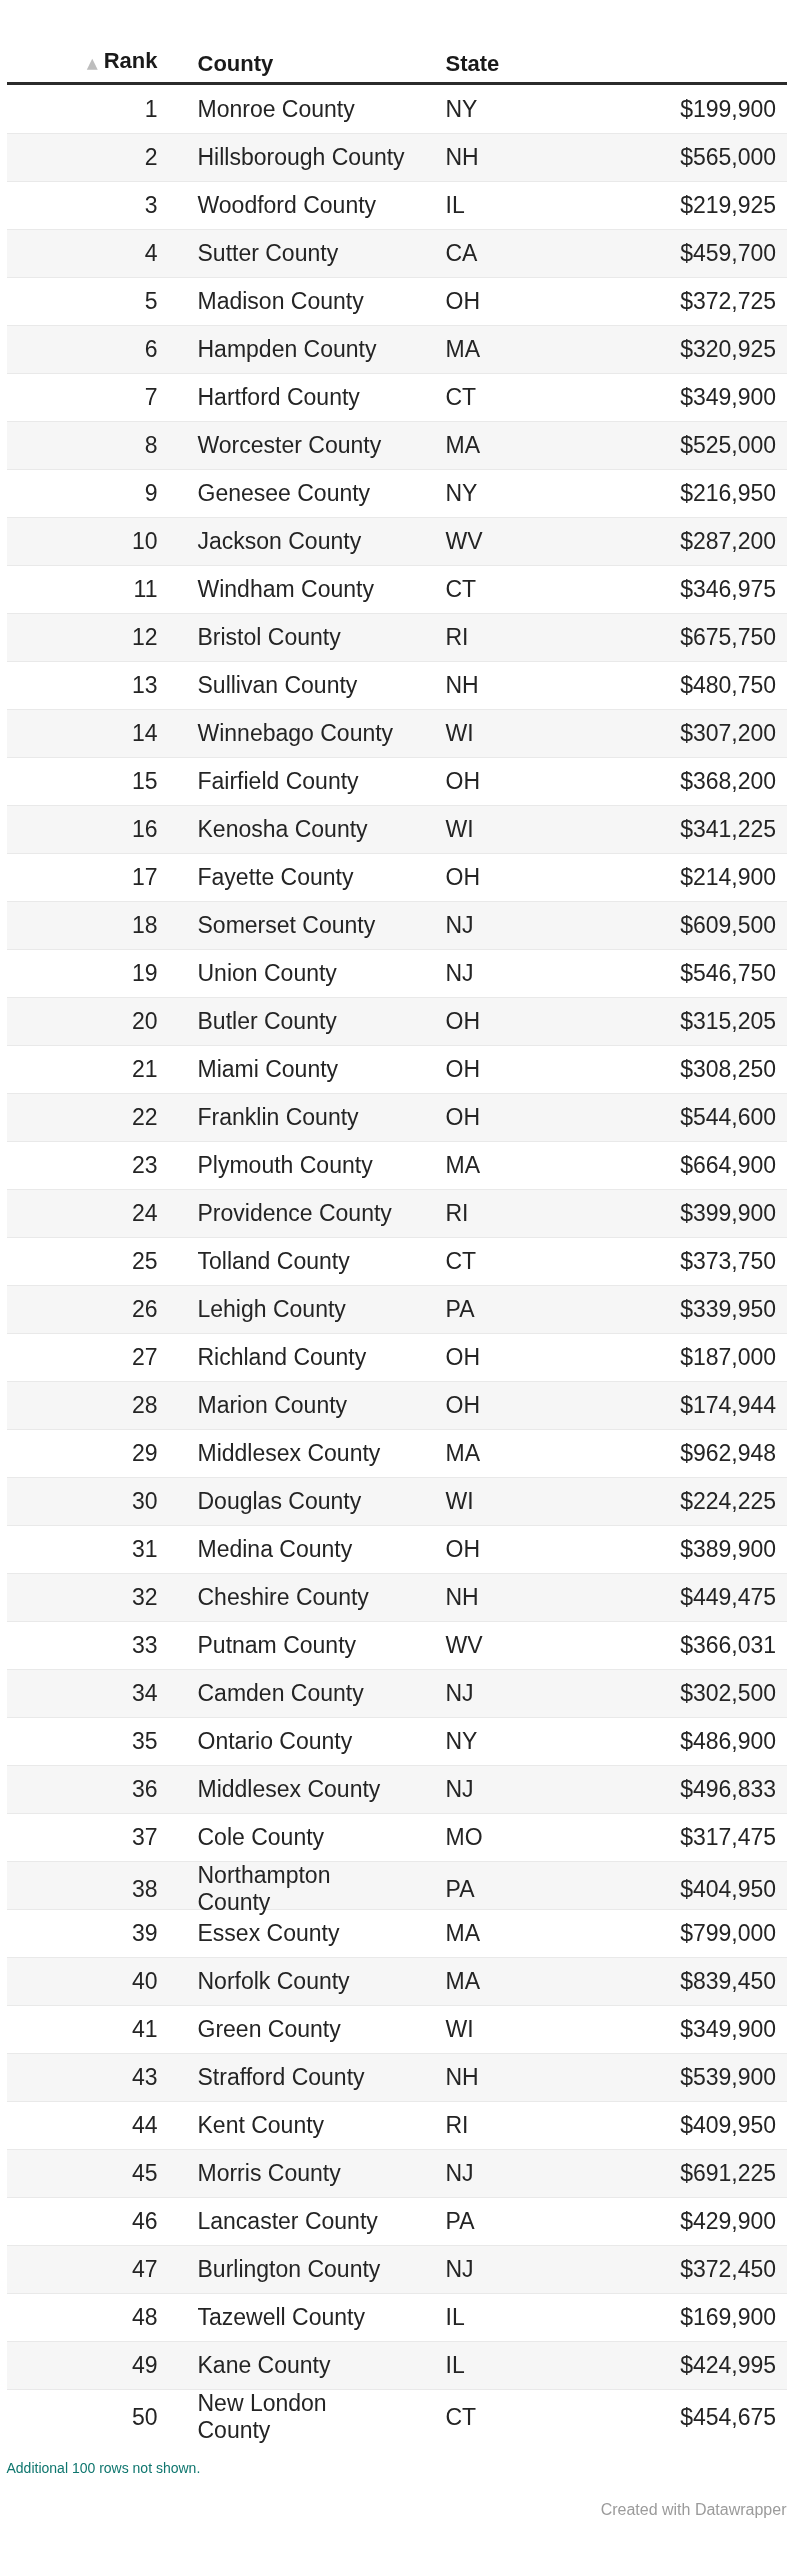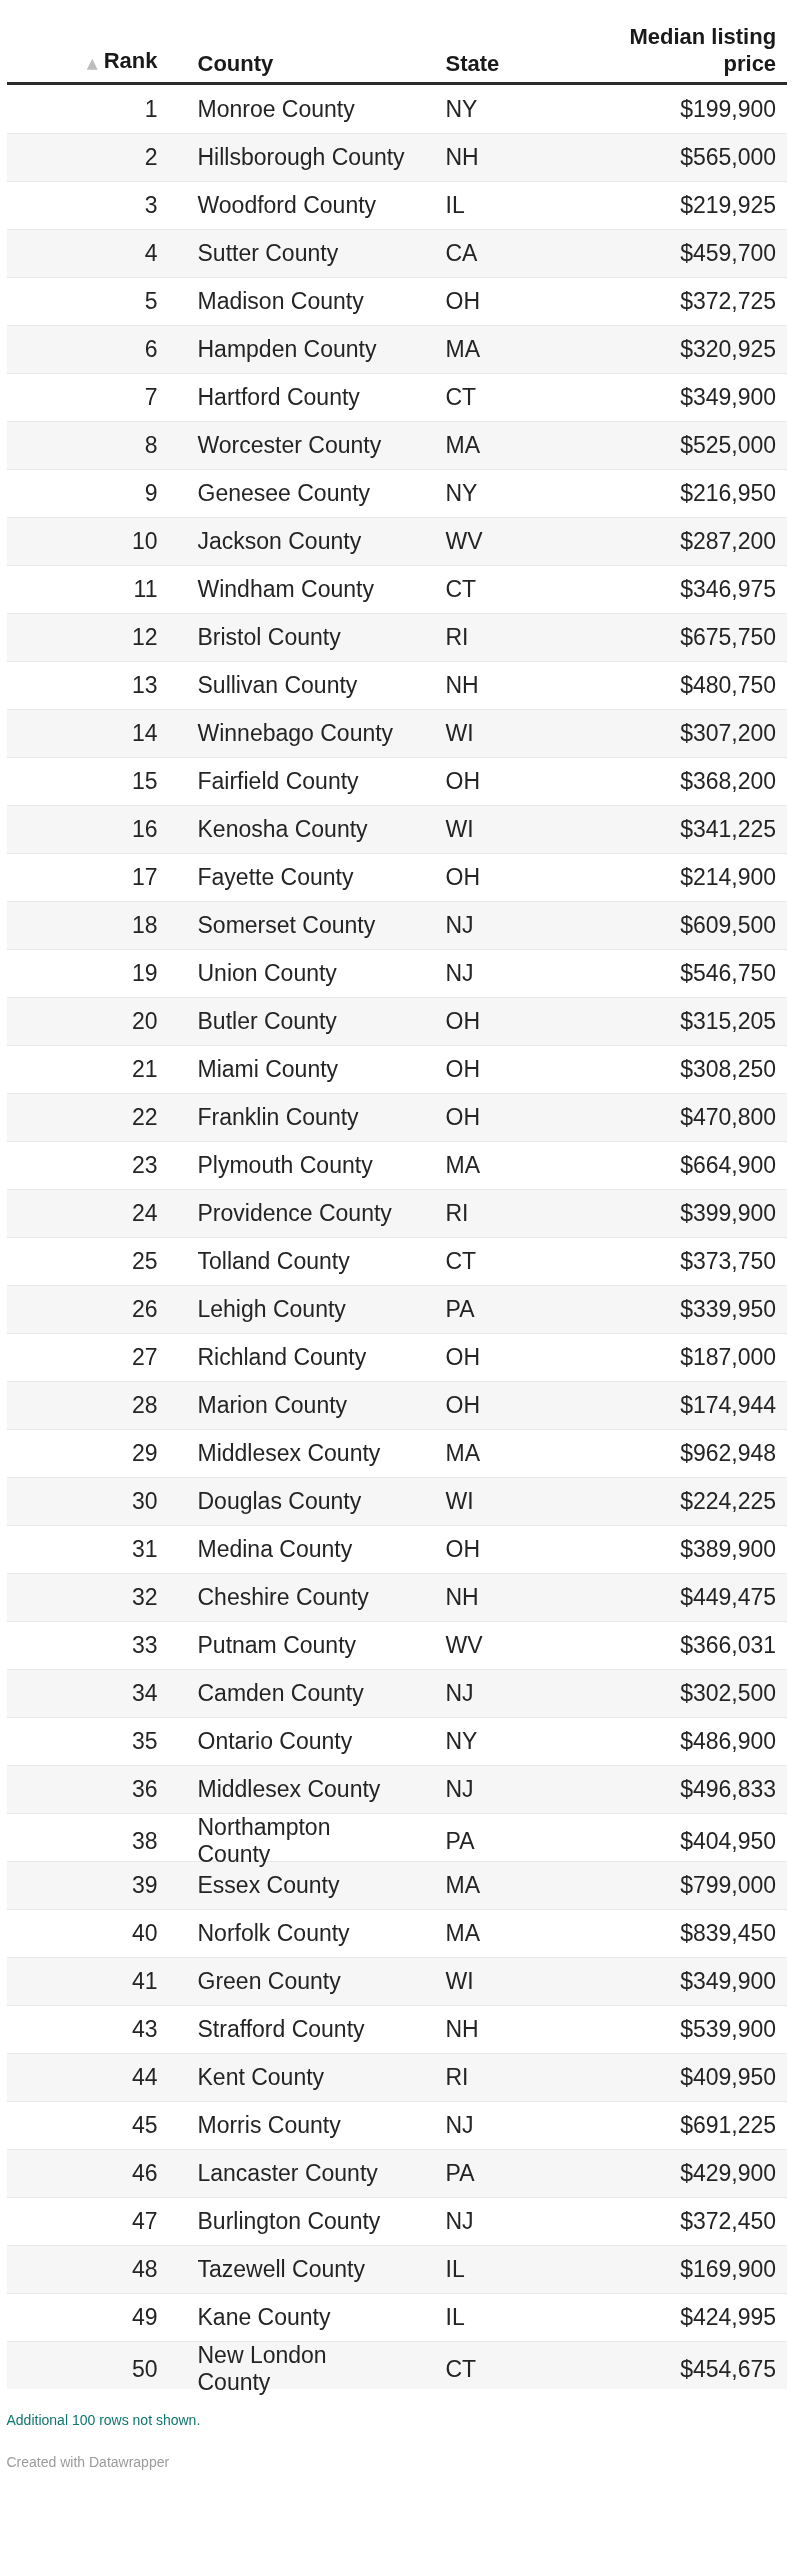--- a/index.html
+++ b/index.html
@@ -40,40 +40,37 @@
     font-size:23px;
     color:#242424;
   }
   .tbody .row:nth-child(even){background:#f6f6f6;}
   .tbody .row + .row{border-top:1.3px solid #e9e9e9;}
   .c-rank{text-align:right;}
   .c-county,.c-state{padding-left:40px;}
   .c-price{text-align:right;padding-right:10.4px;}
   
   .note{margin:18px 6.5px 0;font-size:14px;line-height:27px;color:#0f766e;}
-  .credit{margin:17px 6.5px 0;font-size:14px;line-height:22px;color:#9b9b9b;}
+  .credit{margin:17px 6.5px 0;font-size:16px;line-height:22px;color:#9b9b9b;text-align:right;}
 </style>
 </head>
 <body>
 
 <div class="dw-table">
   <div class="thead">
     <div class="th th-rank">
       <span class="sort-icon">▲</span>
       <span>Rank</span>
     </div>
     <div class="th th-county">
       <span>County</span>
     </div>
     <div class="th th-state">
       <span>State</span>
     </div>
-    <div class="th th-price">
-      <span>Median listing price</span>
-    </div>
   </div>
 
   <div class="tbody">
   <div class="row">
     <div class="cell c-rank">1</div>
     <div class="cell c-county">Monroe County</div>
     <div class="cell c-state">NY</div>
     <div class="cell c-price">$199,900</div>
   </div>
 
@@ -214,21 +211,21 @@
     <div class="cell c-rank">21</div>
     <div class="cell c-county">Miami County</div>
     <div class="cell c-state">OH</div>
     <div class="cell c-price">$308,250</div>
   </div>
 
   <div class="row">
     <div class="cell c-rank">22</div>
     <div class="cell c-county">Franklin County</div>
     <div class="cell c-state">OH</div>
-    <div class="cell c-price">$470,800</div>
+    <div class="cell c-price">$544,600</div>
   </div>
 
   <div class="row">
     <div class="cell c-rank">23</div>
     <div class="cell c-county">Plymouth County</div>
     <div class="cell c-state">MA</div>
     <div class="cell c-price">$664,900</div>
   </div>
 
   <div class="row">
@@ -315,20 +312,26 @@
     <div class="cell c-price">$486,900</div>
   </div>
 
   <div class="row">
     <div class="cell c-rank">36</div>
     <div class="cell c-county">Middlesex County</div>
     <div class="cell c-state">NJ</div>
     <div class="cell c-price">$496,833</div>
   </div>
 
+  <div class="row">
+    <div class="cell c-rank">37</div>
+    <div class="cell c-county">Cole County</div>
+    <div class="cell c-state">MO</div>
+    <div class="cell c-price">$317,475</div>
+  </div>
 
   <div class="row">
     <div class="cell c-rank">38</div>
     <div class="cell c-county">Northampton County</div>
     <div class="cell c-state">PA</div>
     <div class="cell c-price">$404,950</div>
   </div>
 
   <div class="row">
     <div class="cell c-rank">39</div>

